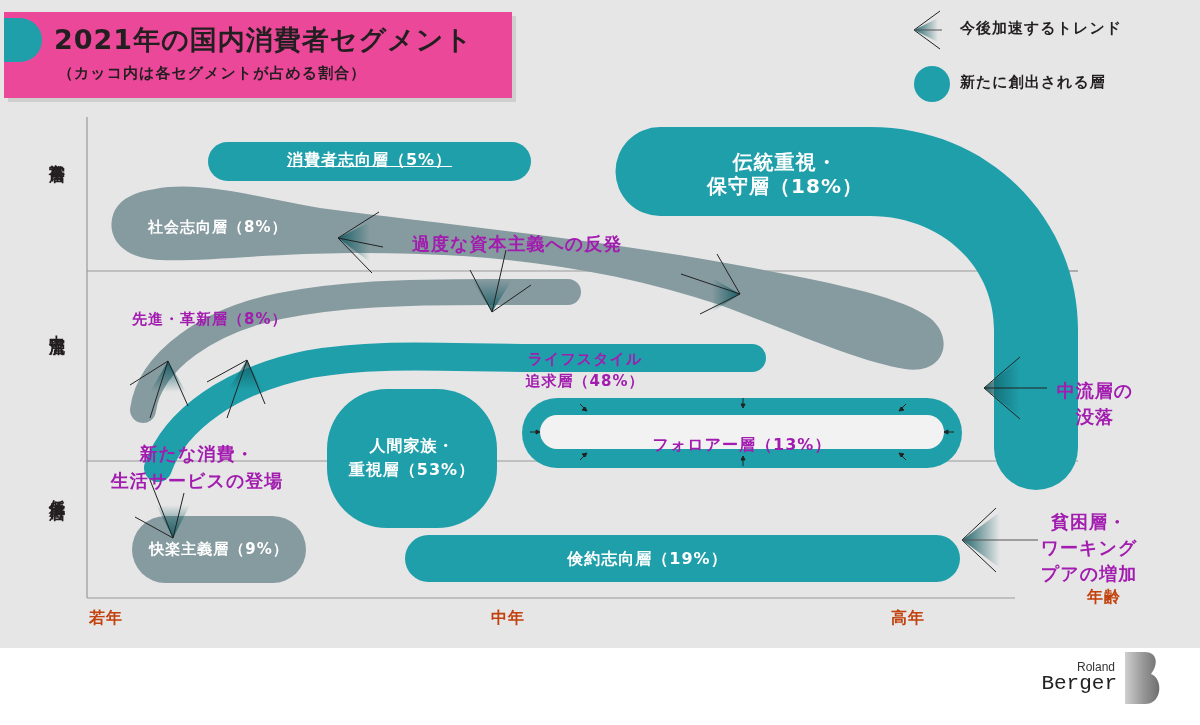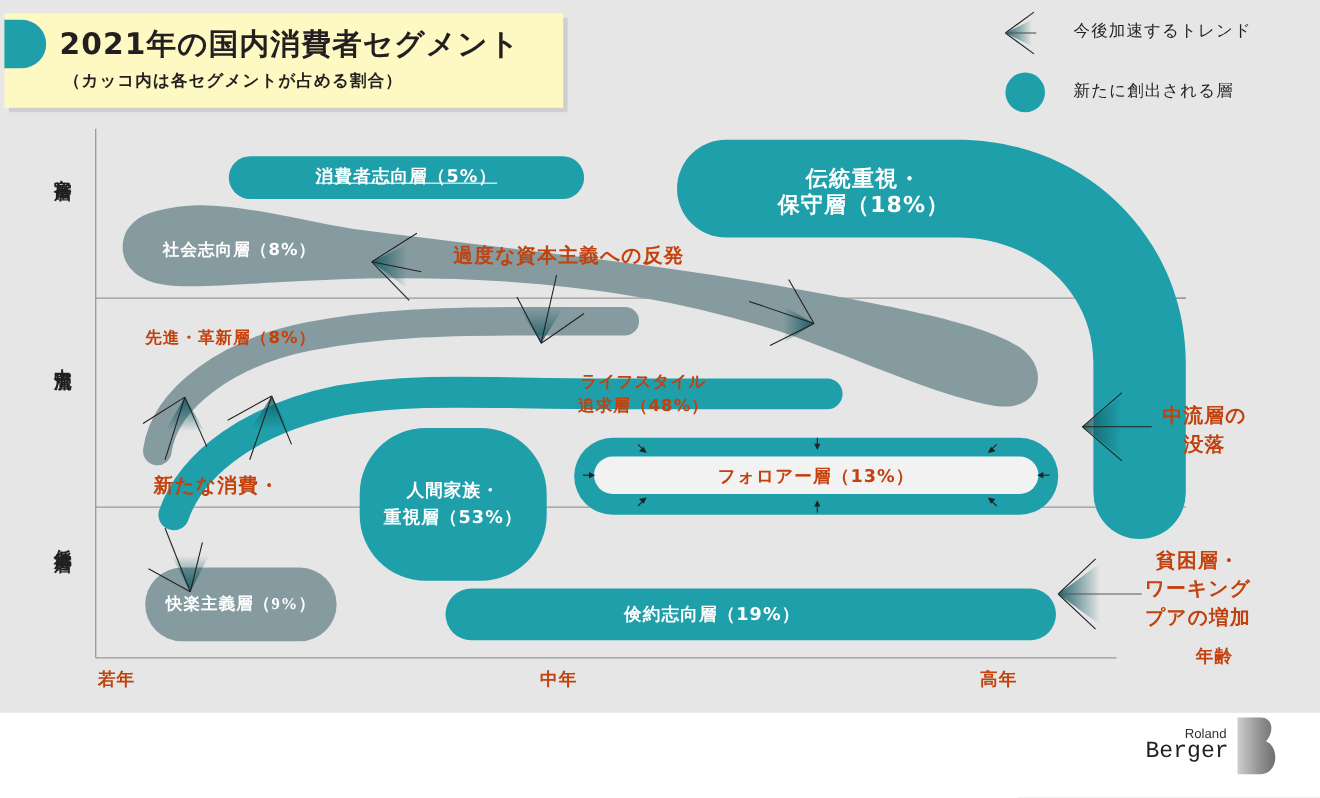--- a/index.html
+++ b/index.html
@@ -1,29 +1,29 @@
 <!DOCTYPE html>
 <html><head>
 <meta charset="utf-8">
 <style>
   html, body { margin:0; padding:0; }
   body { width:1200px; height:725px; background:#ffffff; position:relative; overflow:hidden;
          font-family:"DejaVu Sans", sans-serif; color:#222; }
   .canvas { position:absolute; left:0; top:0; width:1200px; height:648px; background:#e6e6e6; }
-  .title-box { position:absolute; left:4px; top:12px; width:508px; height:86px; background:#fef9c3;
+  .title-box { position:absolute; left:4px; top:12px; width:508px; height:86px; background:#ec4899;
                box-shadow:4px 4px 0 #cfcfcf; }
   .title-tab { position:absolute; left:0; top:6px; width:38px; height:44px; background:#1f9faa;
                border-radius:0 22px 22px 0; }
   .title-main { position:absolute; left:50px; top:10px; font-size:27px; font-weight:bold; letter-spacing:1px; color:#231f20; white-space:nowrap; }
   .title-sub { position:absolute; left:54px; top:52px; font-size:15px; font-weight:bold; color:#231f20; letter-spacing:1px; white-space:nowrap;text-align:center; }
-  .legend-item { position:absolute; font-size:15px; font-weight:normal; color:#231f20; white-space:nowrap; letter-spacing:1px;margin-left:16px; }
+  .legend-item { position:absolute; font-size:15px; font-weight:bold; color:#231f20; white-space:nowrap; letter-spacing:1px; }
   svg.diagram { position:absolute; left:0; top:0; }
   .lbl { position:absolute; font-weight:bold; white-space:nowrap; text-align:center; letter-spacing:1px; }
   .white { color:#ffffff; }
-  .dark { color:#c2410c; }
+  .dark { color:#a21caf;margin-top:12px; }
   .axis-y { position:absolute; font-size:16px; font-weight:bold; color:#231f20; width:20px; line-height:22px; text-align:center; writing-mode:vertical-rl; letter-spacing:2px; }
   .axis-x { position:absolute; font-size:16px; font-weight:bold; color:#c2410c; letter-spacing:1px; white-space:nowrap; }
   .logo { position:absolute; left:1055px; top:650px; width:110px; height:60px; }
   .logo-roland { position:absolute; right:50px; top:10px; font-size:12px; color:#333; font-family:"Liberation Sans", sans-serif; }
   .logo-berger { position:absolute; right:48px; top:22px; font-size:21px; color:#222; font-family:Liberation Mono, monospace; }
   .logo-b { position:absolute; right:0; top:2px; width:42px; height:52px; }
 </style>
 </head>
 <body>
 
@@ -189,26 +189,27 @@
 <div class="lbl dark" style="left:132px; top:298px; font-size:15px;">先進・革新層（8%）</div>
 <div class="lbl dark" style="left:510px; top:336px; width:150px; font-size:15px; line-height:22px;">
   <div>ライフスタイル</div>
   <div>追求層（48%）</div>
 </div>
 <div class="lbl white" style="left:327px; top:434px; width:170px; font-size:16px; line-height:24px;">
   <div>人間家族・</div>
   <div>重視層（53%）</div>
 </div>
 <div class="lbl dark" style="left:540px; top:423px; width:404px; font-size:16px;">フォロアー層（13%）</div>
-<div class="lbl white" style="left:132px; top:540px; width:174px; font-size:15px;font-family:Liberation Serif, serif;">快楽主義層（9%）</div>
+<div class="lbl white" style="left:132px; top:540px; width:174px; font-size:15px;">快楽主義層（9%）</div>
 <div class="lbl white" style="left:405px; top:549px; width:555px; font-size:16px; text-indent:-70px;">倹約志向層（19%）</div>
 
 <div class="lbl dark" style="left:412px; top:220px; font-size:18px;">過度な資本主義への反発</div>
 <div class="lbl dark" style="left:92px; top:428px; width:210px; font-size:18px; line-height:27px;">
   <div>新たな消費・</div>
+  <div>生活サービスの登場</div>
 </div>
 <div class="lbl dark" style="left:1050px; top:366px; width:90px; font-size:18px; line-height:26px;">
   <div>中流層の</div>
   <div>没落</div>
 </div>
 <div class="lbl dark" style="left:1030px; top:497px; width:118px; font-size:18px; line-height:26px;">
   <div>貧困層・</div>
   <div>ワーキング</div>
   <div>プアの増加</div>
 </div>

